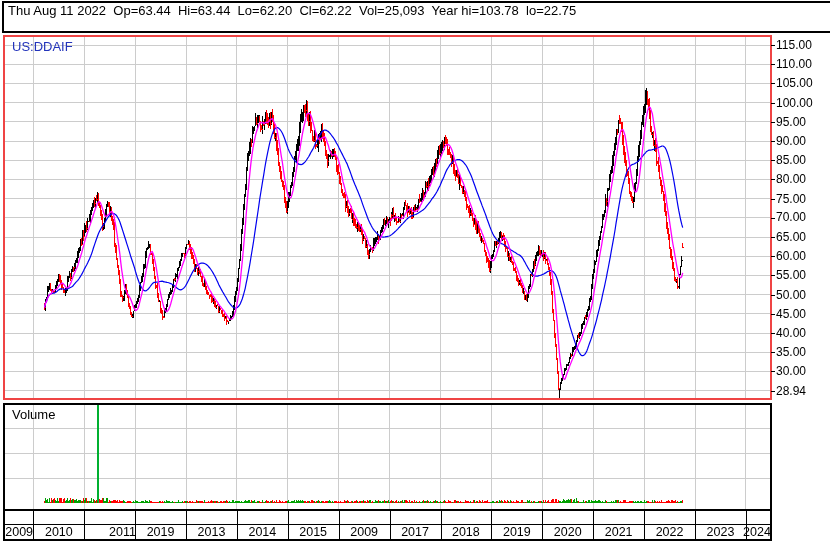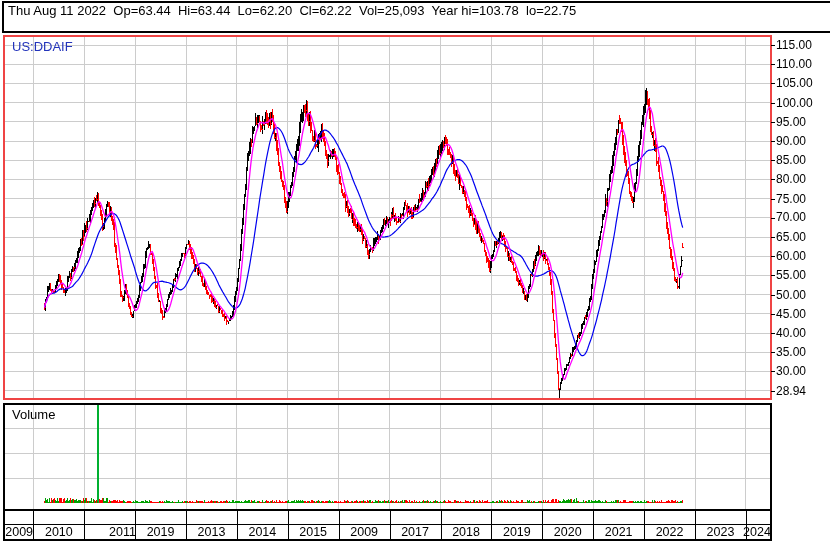--- a/index.html
+++ b/index.html
@@ -115,21 +115,21 @@
       <div class="xdivider" style="left: 740.9px;"></div>
       <div class="year-label" style="left: 0.15px; width: 28px; text-align: center;">2009</div>
       <div class="year-label" style="left: 39.75px; width: 28px; text-align: right;">2010</div>
       <div class="year-label" style="left: 80px; width: 28px; text-align: left; margin-left: 24px;">2011</div>
       <div class="year-label" style="left: 141.55px; width: 28px; text-align: center;">2019</div>
       <div class="year-label" style="left: 192.45px; width: 28px; text-align: center;">2013</div>
       <div class="year-label" style="left: 243.35px; width: 28px; text-align: center;">2014</div>
       <div class="year-label" style="left: 294.25px; width: 28px; text-align: left;">2015</div>
       <div class="year-label" style="left: 345.15px; width: 28px; text-align: center;">2009</div>
       <div class="year-label" style="left: 396.05px; width: 28px; text-align: center;">2017</div>
-      <div class="year-label" style="left: 446.95px; width: 28px; text-align: right;">2018</div>
+      <div class="year-label" style="left: 446.95px; width: 28px; text-align: left;">2018</div>
       <div class="year-label" style="left: 497.85px; width: 28px; text-align: center;">2019</div>
       <div class="year-label" style="left: 548.75px; width: 28px; text-align: center;">2020</div>
       <div class="year-label" style="left: 599.65px; width: 28px; text-align: center;">2021</div>
       <div class="year-label" style="left: 650.55px; width: 28px; text-align: center;">2022</div>
       <div class="year-label" style="left: 701.45px; width: 28px; text-align: center;">2023</div>
       <div class="year-label" style="left: 737.95px; width: 28px; text-align: center;">2024</div>
     </div>
 
 </div>
 

